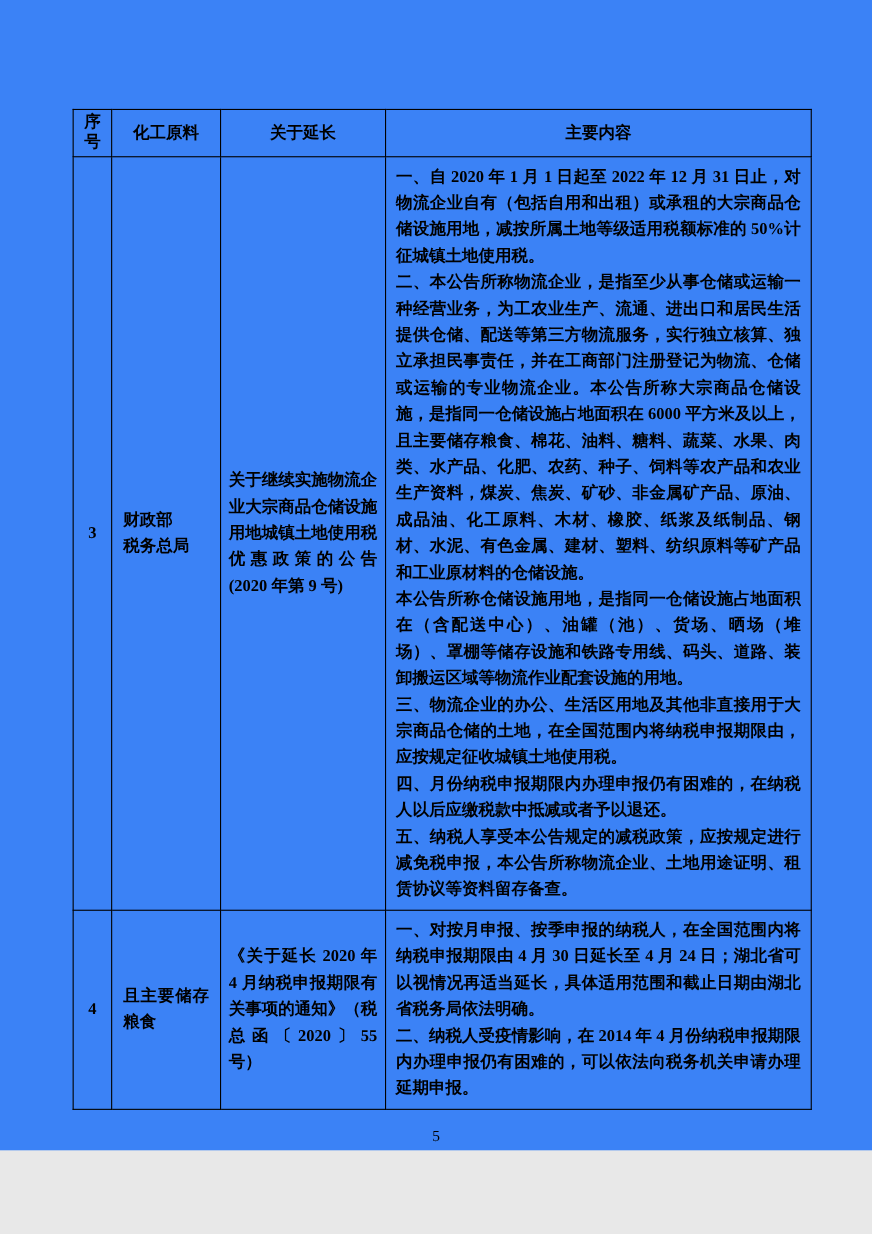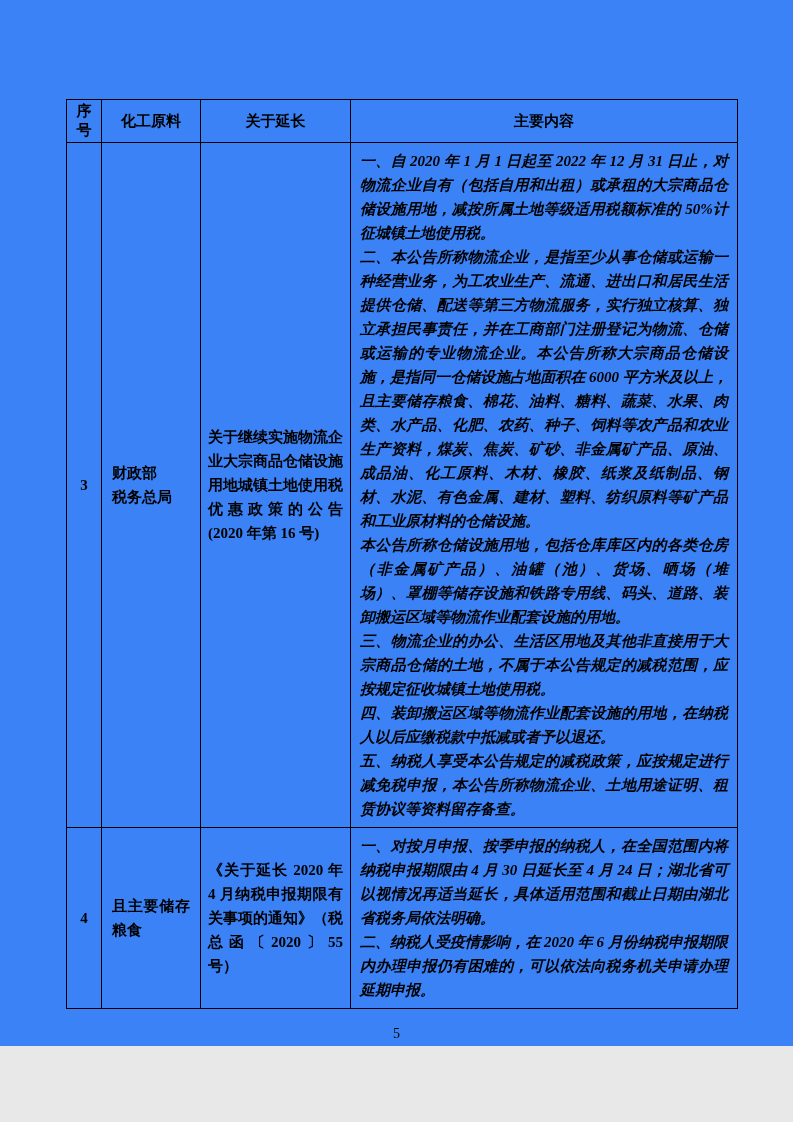--- a/index.html
+++ b/index.html
@@ -48,21 +48,20 @@
     text-align-last: auto;
     white-space: pre-line;
   }
   td.cell-docname {
     padding: 0 7px;
     text-align: justify;
   }
   td.cell-content {
     padding: 6px 9px;
     text-align: justify;
-    font-style: italic;
   }
   td.cell-content p { margin: 0; }
   .page-number {
     position: absolute;
     left: 0;
     right: 0;
     top: 1026px;
     text-align: center;
     font-size: 14px;
     font-family: "Liberation Serif", "DejaVu Serif", serif;
@@ -86,37 +85,37 @@
         <th>化工原料</th>
         <th>关于延长</th>
         <th>主要内容</th>
       </tr>
     </thead>
     <tbody>
       <tr class="row-3">
         <td class="cell-index">3</td>
         <td class="cell-agency">财政部
 税务总局</td>
-        <td class="cell-docname">关于继续实施物流企业大宗商品仓储设施用地城镇土地使用税优惠政策的公告(2020 年第 16 号)</td>
+        <td class="cell-docname">关于继续实施物流企业大宗商品仓储设施用地城镇土地使用税优惠政策的公告(2020 年第 9 号)</td>
         <td class="cell-content">
           <p>一、自 2020 年 1 月 1 日起至 2022 年 12 月 31 日止，对物流企业自有（包括自用和出租）或承租的大宗商品仓储设施用地，减按所属土地等级适用税额标准的 50%计征城镇土地使用税。</p>
           <p>二、本公告所称物流企业，是指至少从事仓储或运输一种经营业务，为工农业生产、流通、进出口和居民生活提供仓储、配送等第三方物流服务，实行独立核算、独立承担民事责任，并在工商部门注册登记为物流、仓储或运输的专业物流企业。本公告所称大宗商品仓储设施，是指同一仓储设施占地面积在 6000 平方米及以上，且主要储存粮食、棉花、油料、糖料、蔬菜、水果、肉类、水产品、化肥、农药、种子、饲料等农产品和农业生产资料，煤炭、焦炭、矿砂、非金属矿产品、原油、成品油、化工原料、木材、橡胶、纸浆及纸制品、钢材、水泥、有色金属、建材、塑料、纺织原料等矿产品和工业原材料的仓储设施。</p>
-          <p>本公告所称仓储设施用地，包括仓库库区内的各类仓房（非金属矿产品）、油罐（池）、货场、晒场（堆场）、罩棚等储存设施和铁路专用线、码头、道路、装卸搬运区域等物流作业配套设施的用地。</p>
-          <p>三、物流企业的办公、生活区用地及其他非直接用于大宗商品仓储的土地，不属于本公告规定的减税范围，应按规定征收城镇土地使用税。</p>
-          <p>四、装卸搬运区域等物流作业配套设施的用地，在纳税人以后应缴税款中抵减或者予以退还。</p>
+          <p>本公告所称仓储设施用地，是指同一仓储设施占地面积在（含配送中心）、油罐（池）、货场、晒场（堆场）、罩棚等储存设施和铁路专用线、码头、道路、装卸搬运区域等物流作业配套设施的用地。</p>
+          <p>三、物流企业的办公、生活区用地及其他非直接用于大宗商品仓储的土地，在全国范围内将纳税申报期限由，应按规定征收城镇土地使用税。</p>
+          <p>四、月份纳税申报期限内办理申报仍有困难的，在纳税人以后应缴税款中抵减或者予以退还。</p>
           <p>五、纳税人享受本公告规定的减税政策，应按规定进行减免税申报，本公告所称物流企业、土地用途证明、租赁协议等资料留存备查。</p>
         </td>
       </tr>
       <tr class="row-4">
         <td class="cell-index">4</td>
         <td class="cell-agency">且主要储存粮食</td>
         <td class="cell-docname">《关于延长 2020 年 4 月纳税申报期限有关事项的通知》（税总函〔2020〕55 号）</td>
         <td class="cell-content">
           <p>一、对按月申报、按季申报的纳税人，在全国范围内将纳税申报期限由 4 月 30 日延长至 4 月 24 日；湖北省可以视情况再适当延长，具体适用范围和截止日期由湖北省税务局依法明确。</p>
-          <p>二、纳税人受疫情影响，在 2020 年 6 月份纳税申报期限内办理申报仍有困难的，可以依法向税务机关申请办理延期申报。</p>
+          <p>二、纳税人受疫情影响，在 2014 年 4 月份纳税申报期限内办理申报仍有困难的，可以依法向税务机关申请办理延期申报。</p>
         </td>
       </tr>
     </tbody>
   </table>
 
   <div class="page-number">5</div>
 
 </div>
 
 </body></html>

